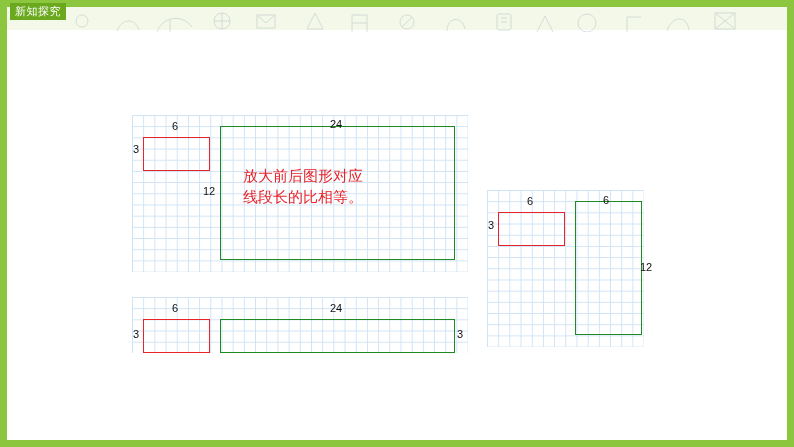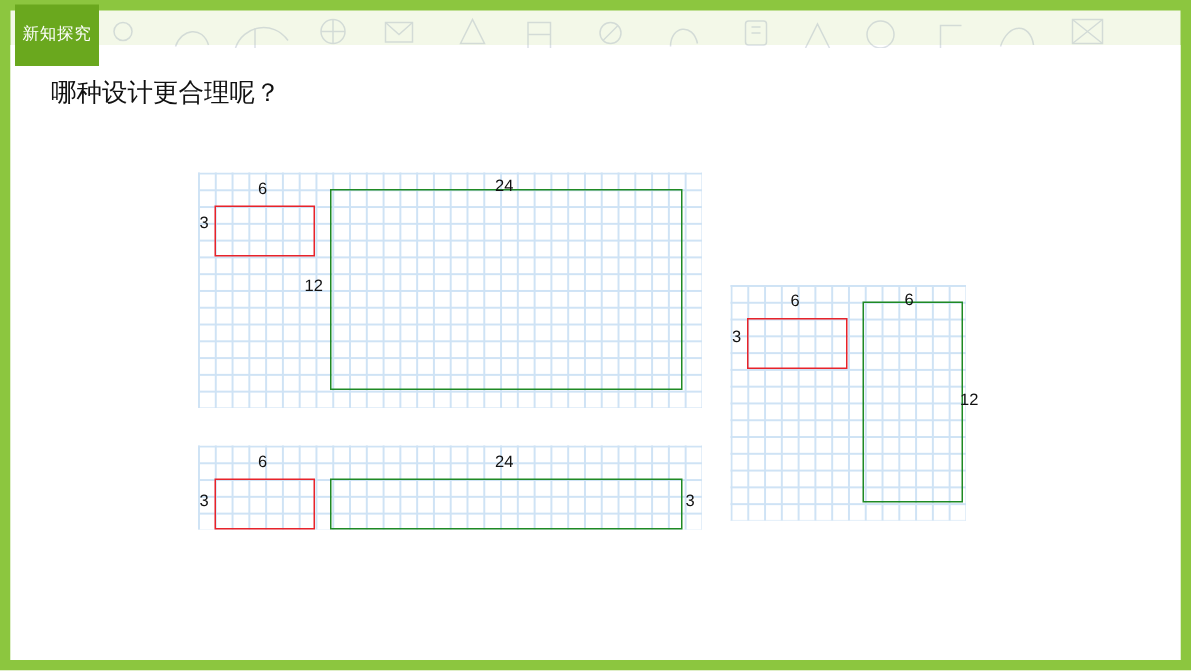--- a/index.html
+++ b/index.html
@@ -39,21 +39,21 @@
   }
   
   .tag {
     position: absolute;
     left: 10px;
     top: 3px;
     background: #6aa81e;
     color: #ffffff;
     font-size: 11px;
     line-height: 15px;
-    padding: 13px 5px;
+    padding: 1px 5px;
     letter-spacing: 0.5px;
     z-index: 6;
   }
   
   .doodles {
     position: absolute;
     left: 7px; top: 7px;
     width: 780px; height: 25px;
     overflow: hidden;
     opacity: 0.30;
@@ -143,33 +143,34 @@
         <path d="M110 24 C114 12, 128 10, 132 23"></path>
         <circle cx="75" cy="14" r="6"></circle>
       </g>
     </svg>
   </div>
 
   <div class="frame-inner"></div>
 
   <div class="tag">新知探究</div>
 
-  <div class="question">哪种设计更合理呢？</div>
 
   <div class="grid-panel" style="left:132px; top:115px; width:336px; height:157px;">
 
     <div class="rect red" style="left:11px; top:22px; width:67px; height:34px;"></div>
 
     <div class="rect green" style="left:88px; top:11px; width:235px; height:134px;"></div>
   </div>
   <div class="lbl" style="left:172px; top:120px;">6</div>
   <div class="lbl" style="left:133px; top:143px;">3</div>
   <div class="lbl" style="left:330px; top:118px;">24</div>
   <div class="lbl" style="left:203px; top:185px;">12</div>
 
+  <div class="note" style="left:243px; top:165px;">放大前后图形对应
+线段长的比相等。</div>
 
   <div class="grid-panel" style="left:132px; top:297px; width:336px; height:56px;">
 
     <div class="rect red" style="left:11px; top:22px; width:67px; height:34px;"></div>
 
     <div class="rect green" style="left:88px; top:22px; width:235px; height:34px;"></div>
   </div>
   <div class="lbl" style="left:172px; top:302px;">6</div>
   <div class="lbl" style="left:133px; top:328px;">3</div>
   <div class="lbl" style="left:330px; top:302px;">24</div>

